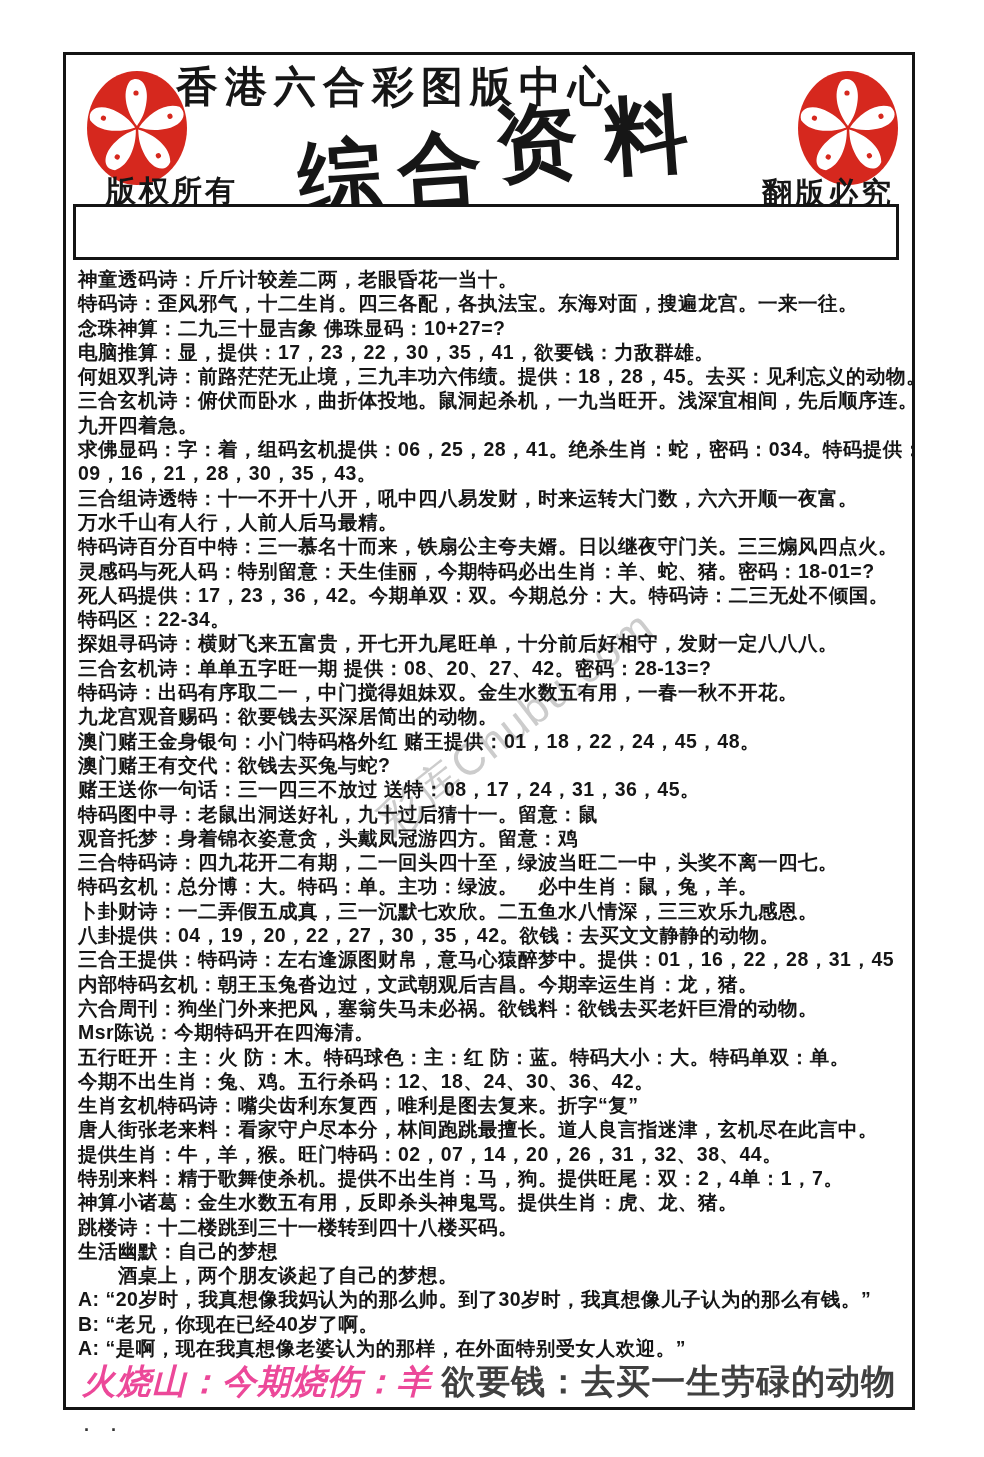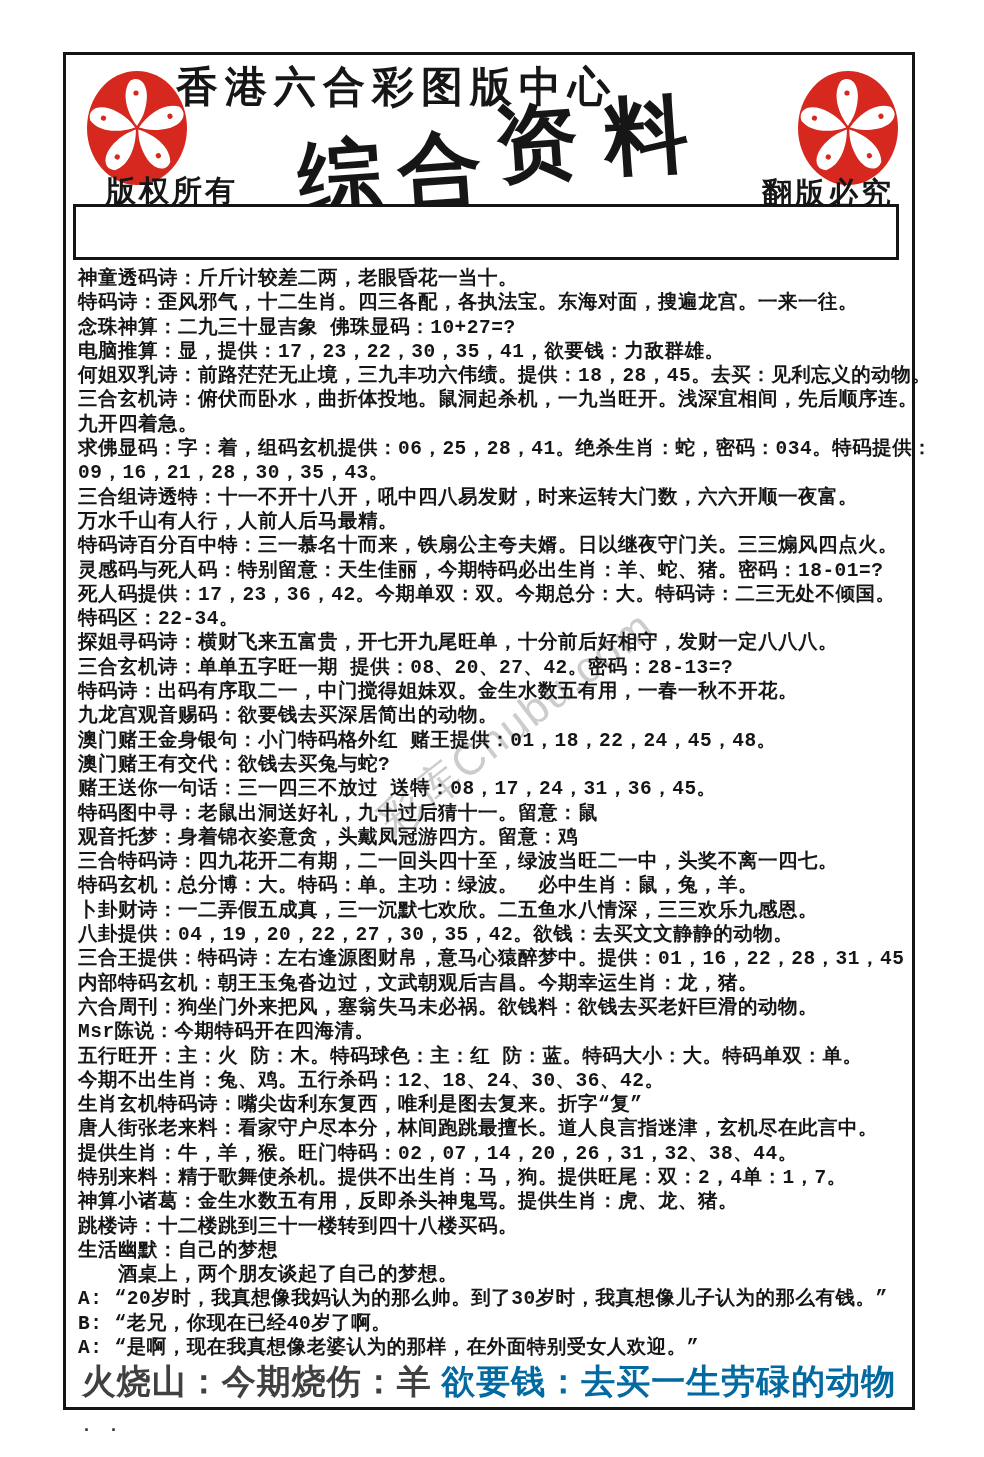--- a/index.html
+++ b/index.html
@@ -29,29 +29,29 @@
   .issue{position:absolute;left:516px;top:114px;font-size:31px;font-weight:900;letter-spacing:4px;white-space:nowrap;margin-top:36px;}
   .copyright{position:absolute;left:28px;top:116px;font-size:30px;font-weight:900;letter-spacing:3px;white-space:nowrap;margin-left:12px;}
   .antipiracy{position:absolute;right:18px;top:118px;font-size:30px;font-weight:900;letter-spacing:3px;white-space:nowrap;}
   .notice-box{
     position:absolute;left:7px;top:149px;width:820px;height:50px;
     border:3px solid #141414;background:#fff;
   }
   .content{position:absolute;left:12px;top:212px;width:828px;z-index:2;}
   .bline{
     height:24.3px;line-height:24.3px;font-size:19.5px;font-weight:700;
-    white-space:nowrap;letter-spacing:0.5px;overflow:visible;font-family:Liberation Mono, monospace;
+    white-space:nowrap;letter-spacing:0.5px;overflow:visible;
   }
   .footer{
     position:absolute;left:0;right:0;bottom:2px;text-align:center;white-space:nowrap;
     font-weight:900;font-size:34px;letter-spacing:1px;z-index:3;
     font-family:"Liberation Serif", serif;
   }
-  .fire{color:#404040;}
-  .money{color:#0369a1;}
+  .fire{color:#ec4899;font-style:italic;}
+  .money{color:#404040;}
   .watermark{
     position:absolute;left:318px;top:742px;z-index:1;
     font-size:44px;font-weight:400;color:#9a9a9a;opacity:0.5;letter-spacing:2px;
     transform:rotate(-38deg);transform-origin:left center;white-space:nowrap;
   }
   .dots{
     position:absolute;left:84px;top:1420px;font-size:18px;font-weight:700;
     letter-spacing:8px;color:#333;
   }
 </style>

